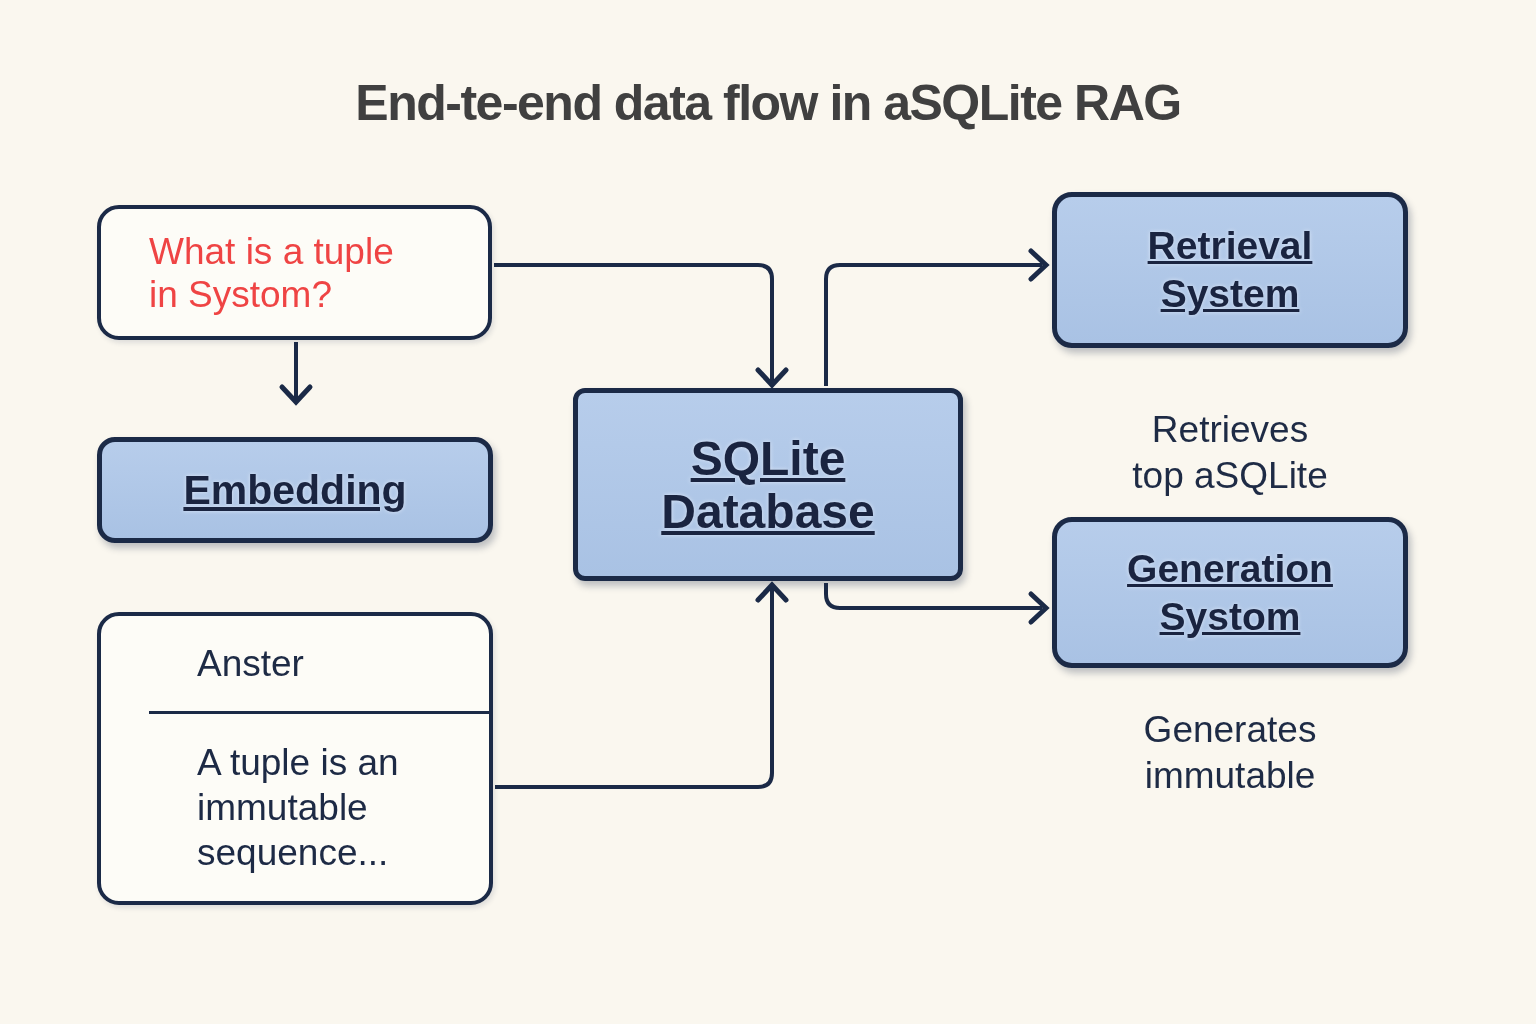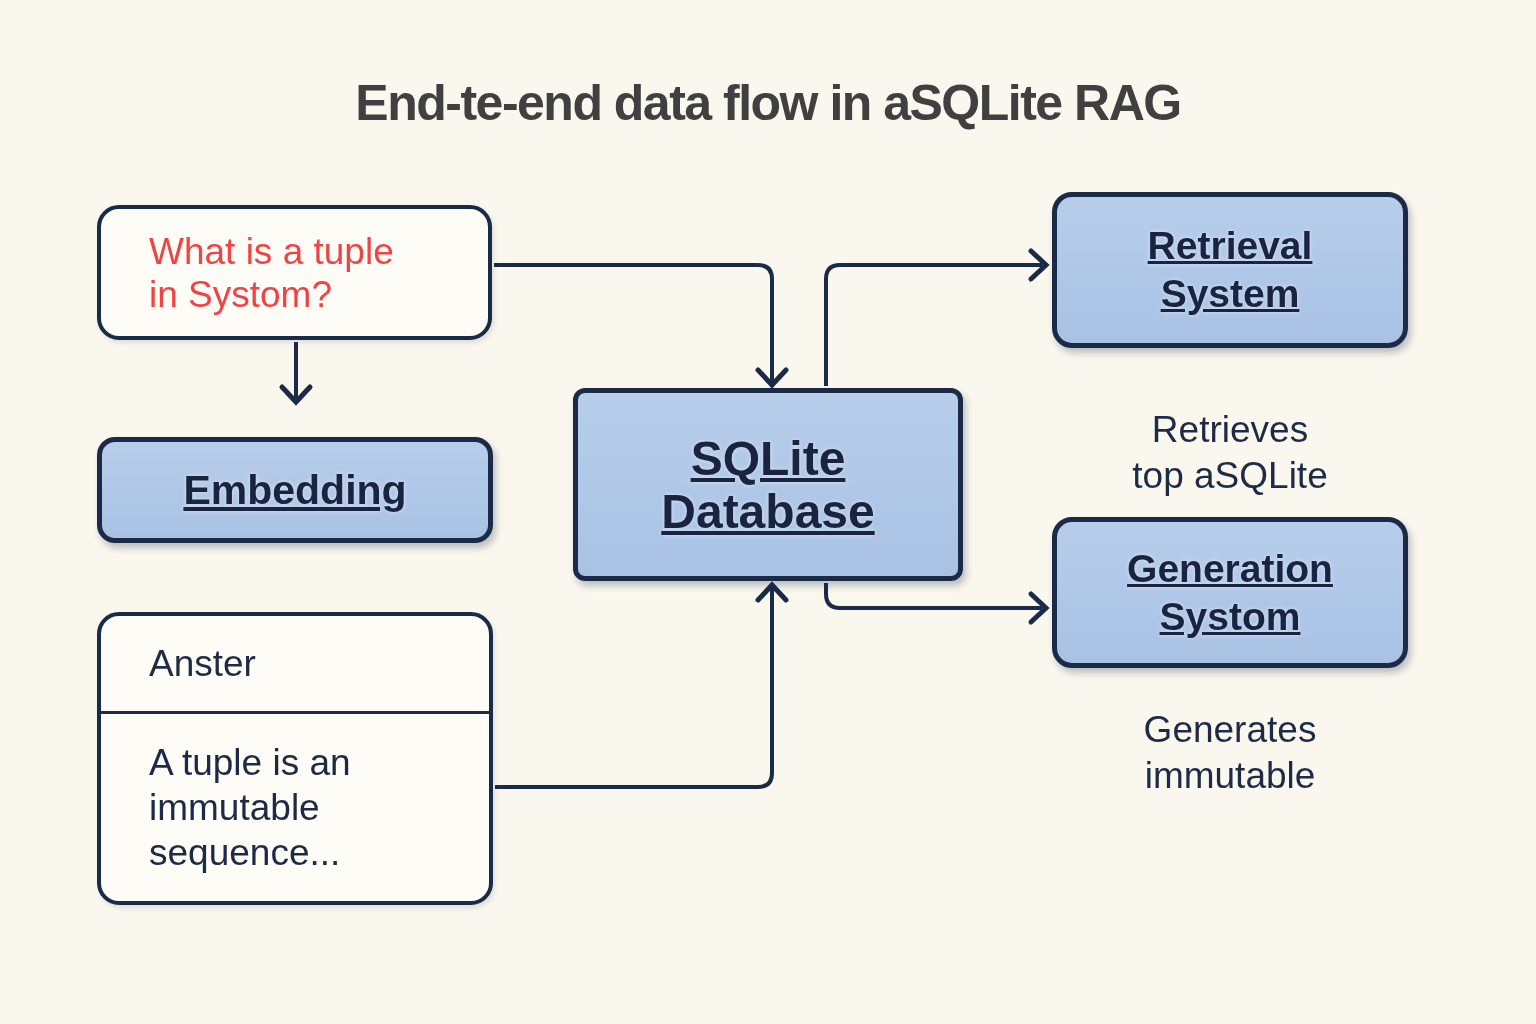--- a/index.html
+++ b/index.html
@@ -61,20 +61,21 @@
   #embedding-box { left: 97px; top: 405px; width: 396px; height: 106px; border-radius: 18px; margin-top: 32px; }
   #embedding-box .line { font-size: 41px; line-height: 46px; }
   #sqlite-box { left: 573px; top: 388px; width: 390px; height: 193px; border-radius: 12px; text-align: center; }
   #sqlite-box .line { font-size: 48px; line-height: 53px; }
   #retrieval-box { left: 1052px; top: 192px; width: 356px; height: 156px; }
   #generation-box { left: 1052px; top: 517px; width: 356px; height: 151px; }
   #retrieval-box .line, #generation-box .line { font-size: 39px; line-height: 48px; }
   #answer-box {
     left: 97px; top: 612px; width: 396px; height: 293px;
     justify-content: flex-start;
+    padding-left: 48px;
   }
   .answer-header {
     height: 95px;
     display: flex;
     align-items: center;
     padding-left: 48px;
     font-size: 37px;
     color: #1e2b45;
   }
   .answer-divider {

